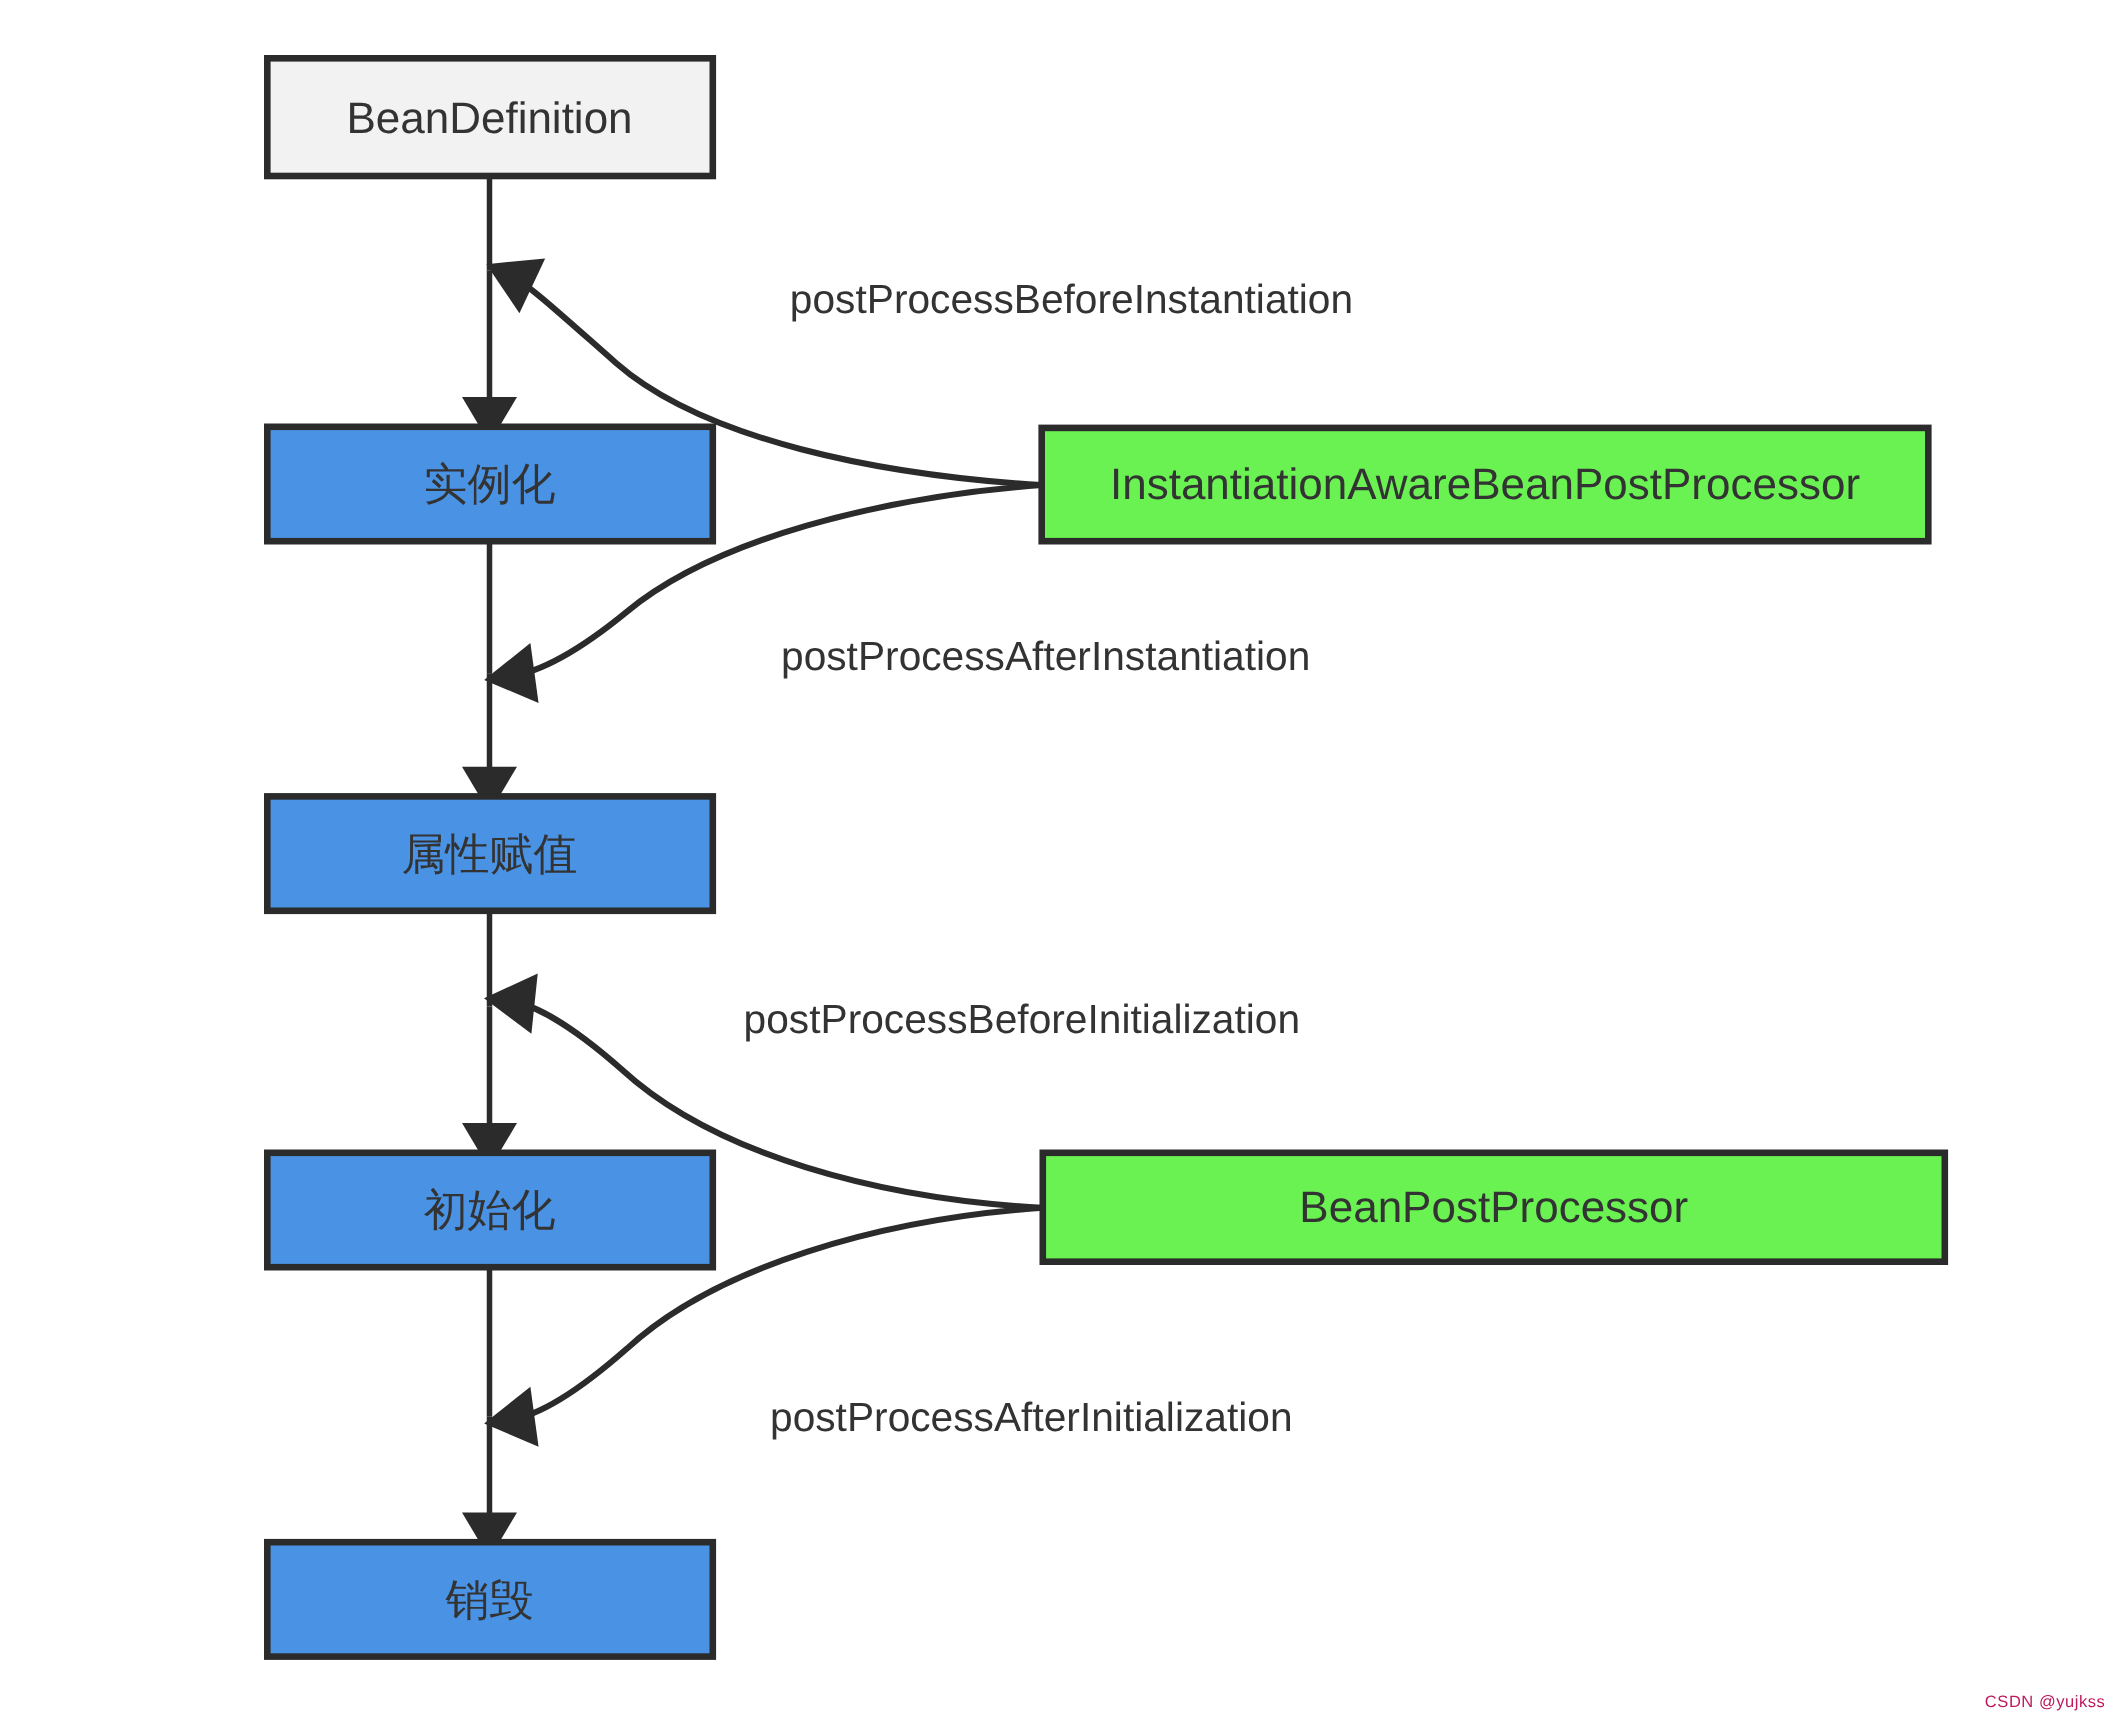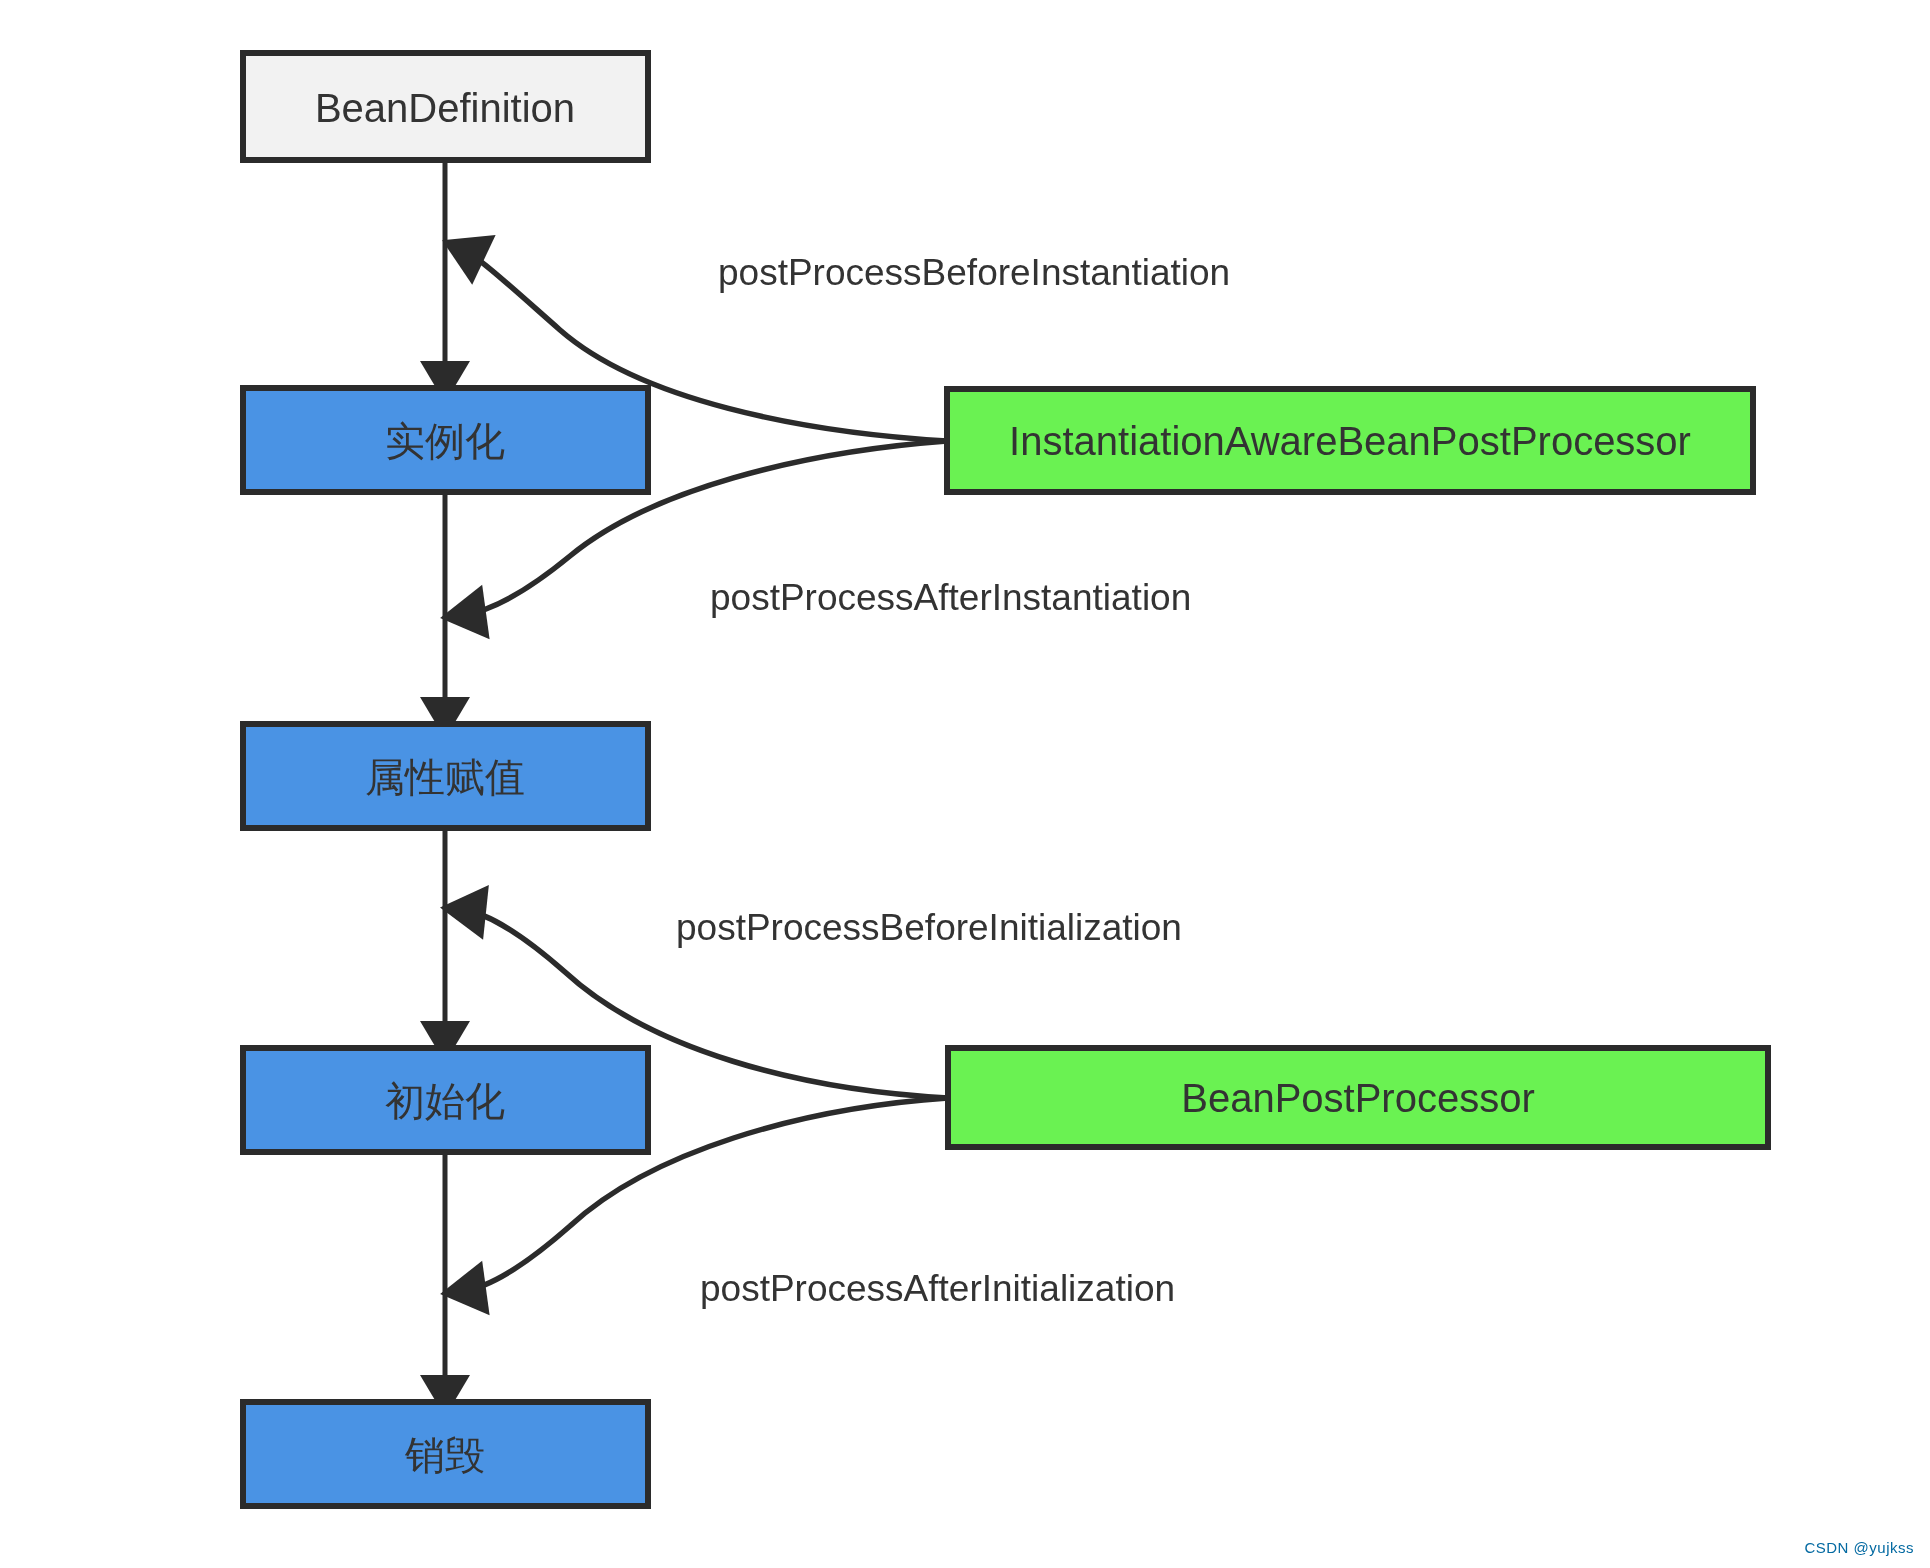--- a/index.html
+++ b/index.html
@@ -59,21 +59,21 @@
     fill: #333333;
     text-anchor: start;
     dominant-baseline: central;
   }
   .watermark {
     position: absolute;
     right: 16px;
     bottom: 12px;
     font-family: "Liberation Sans", "DejaVu Sans", sans-serif;
     font-size: 15px;
-    color: #0369a1;
+    color: #be185d;
     letter-spacing: 0.5px;
     user-select: none;
   }
 </style>
 </head>
 <body>
 
 <div id="diagram-root">
 
   <svg id="flow" viewBox="0 0 1930 1568">

